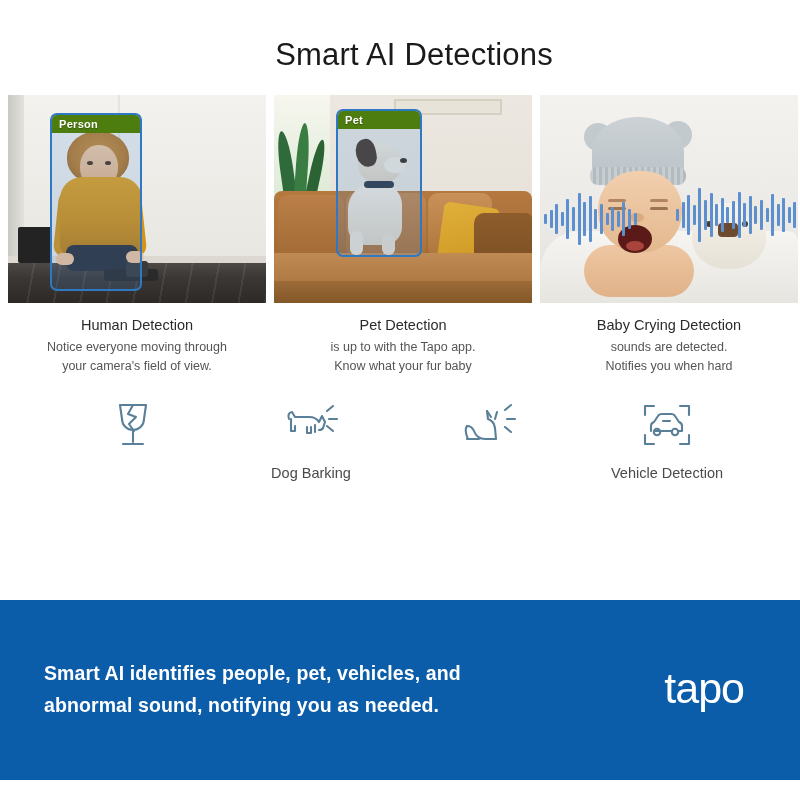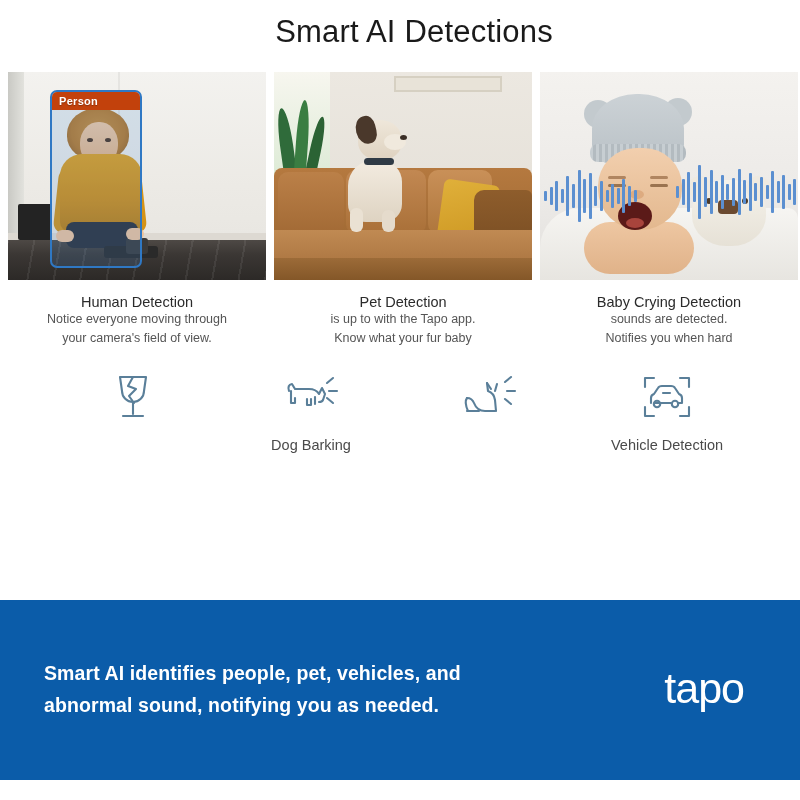--- a/index.html
+++ b/index.html
@@ -11,21 +11,21 @@
   }
   .page { position: relative; width: 800px; height: 800px; background:#fff; }
 
   
   .title {
     text-align: center;
     font-size: 31px;
     font-weight: 400;
     color: #1a1a1a;
     letter-spacing: 0.2px;
-    padding-top: 14px;
+    padding-top: 37px;
     margin-left: 28px;
   }
 
   
   .cards {
     display: flex;
     gap: 8px;
     padding: 22px 8px 0 8px;
   }
   .card { width: 258px; }
@@ -39,32 +39,33 @@
     text-align: center;
     font-size: 14.5px;
     color: #2b2b2b;
     margin-top: 14px;
   }
   .card-desc {
     text-align: center;
     font-size: 12.5px;
     line-height: 1.55;
     color: #555;
+    margin-top: 5px;
   }
 
   
   .det-box {
     position: absolute;
     border: 2.5px solid #2f78c4;
     border-radius: 7px;
     background: rgba(70,140,210,0.18);
     overflow: hidden;
   }
   .det-label {
-    background: #c2410c;
+    background: #4d7c0f;
     color: #fff;
     font-size: 11px;
     font-weight: 700;
     padding: 3px 12px 3px 7px;
     letter-spacing: 0.3px;
     text-shadow: 0 1px 1px rgba(0,0,0,.3);
   }
 
   
   .p1 { background:#efefed; }
@@ -308,20 +309,23 @@
         <div class="seat"></div>
           <div class="seat2"></div>
         <div class="dogbody"></div>
           <div class="leg1"></div>
           <div class="leg2"></div>
         <div class="doghead"></div>
           <div class="dogear"></div>
         <div class="dogsnout"></div>
           <div class="dognose"></div>
           <div class="collar"></div>
+        <div class="det-box" style="left:62px; top:14px; width:86px; height:148px;">
+          <div class="det-label">Pet</div>
+        </div>
       </div>
       <div class="card-title">Pet Detection</div>
       <div class="card-desc">
         <div>is up to with the Tapo app.</div>
         <div>Know what your fur baby</div>
       </div>
     </div>
 
     <div class="card">
       <div class="photo p3">

